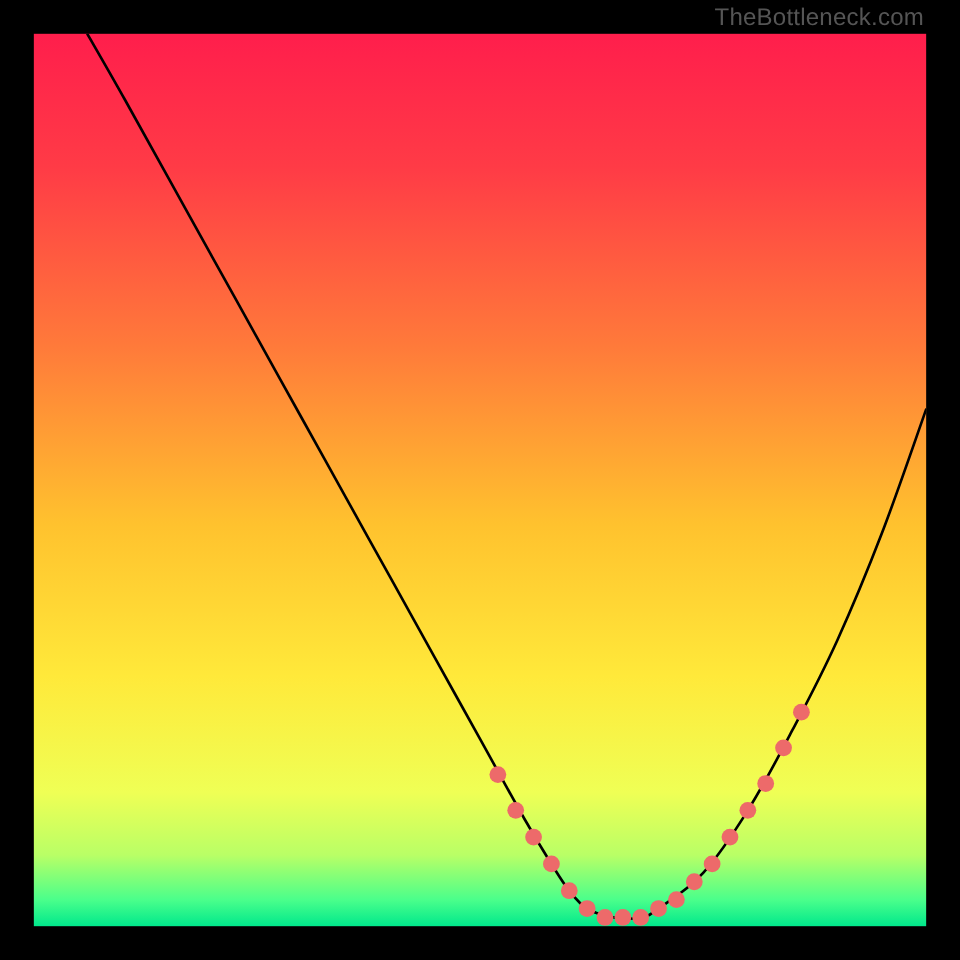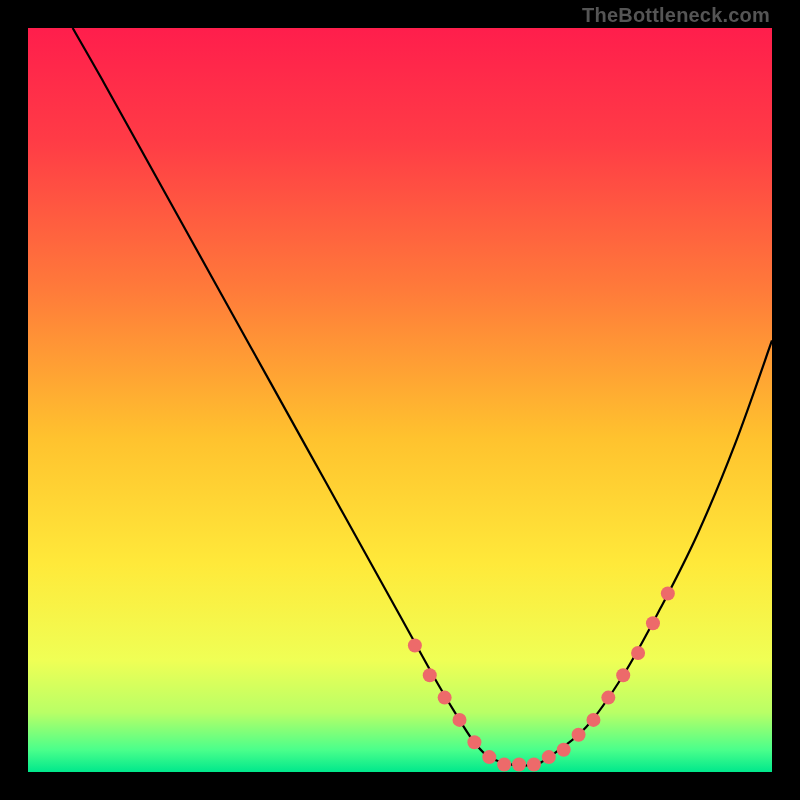--- a/index.html
+++ b/index.html
@@ -17,21 +17,21 @@
     left: 28px;
     width: 744px;
     height: 744px;
   }
   .watermark {
     position: absolute;
     top: 4px;
     right: 30px;
     color: #555;
     font-size: 20px;
-    font-weight: 700;
+    font-weight: 400;
     letter-spacing: 0.2px;
   }
   svg { display: block; }
 </style>
 </head>
 <body>
 
 <div class="frame">
   <div class="watermark">TheBottleneck.com</div>
   <div class="plot">

